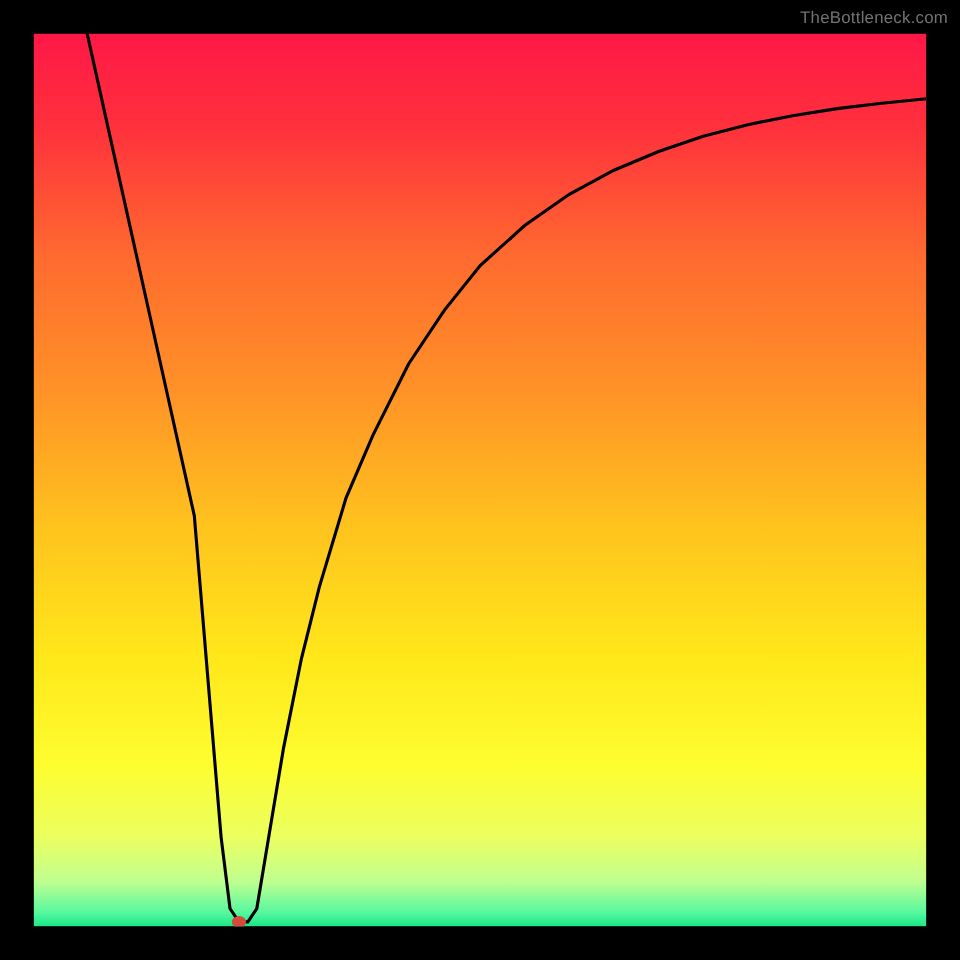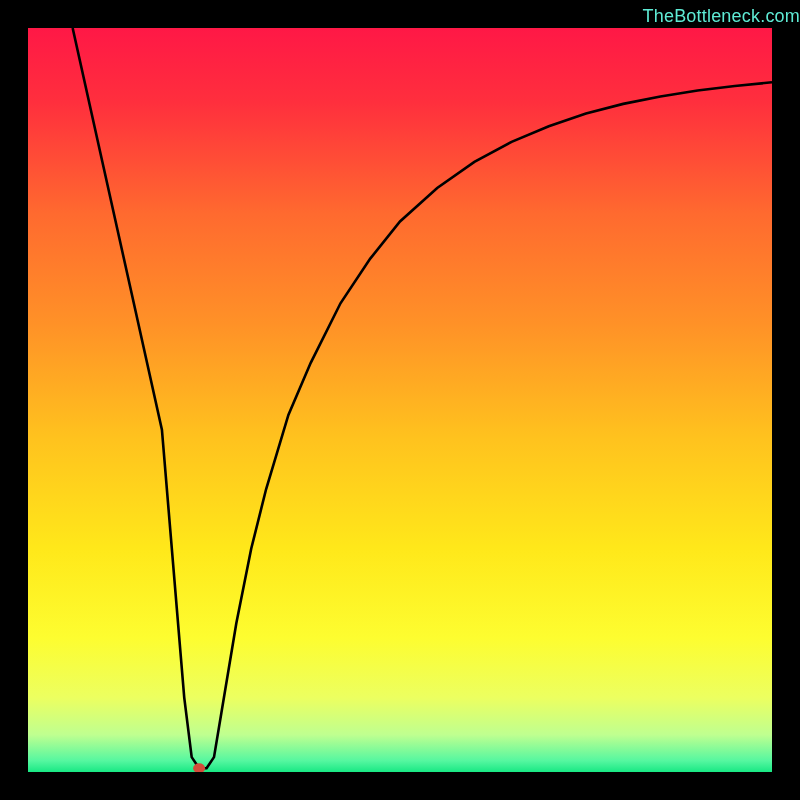--- a/index.html
+++ b/index.html
@@ -28,23 +28,23 @@
     position: absolute;
     left: 0; top: 0; width: 100%; height: 100%;
   }
   .curve-svg {
     position: absolute;
     left: 0; top: 0; width: 100%; height: 100%;
   }
   .watermark {
     position: absolute;
     top: 6px;
-    right: 0;
-    color: #5eead4;
-    font-size: 18px;
+    right: 10px;
+    color: #737373;
+    font-size: 14px;
     font-weight: 500;
     letter-spacing: 0.2px;
     user-select: none;
   }
 </style>
 </head>
 <body>
 
 <div class="frame">
 

